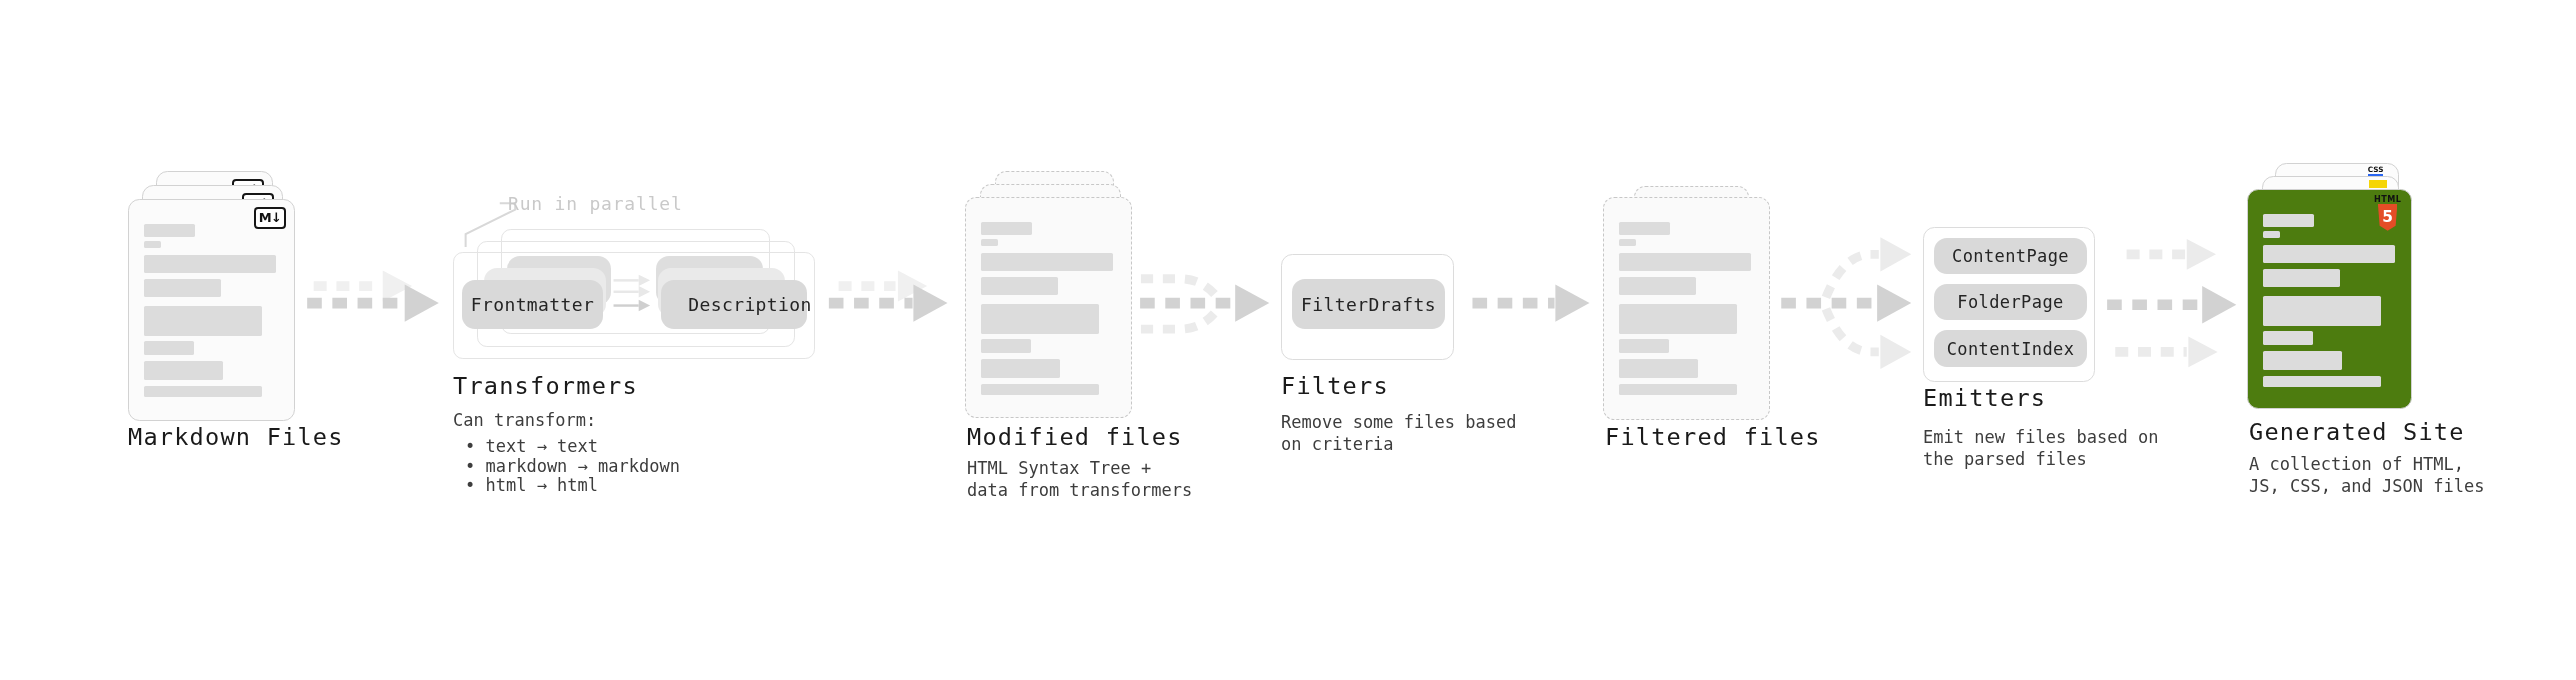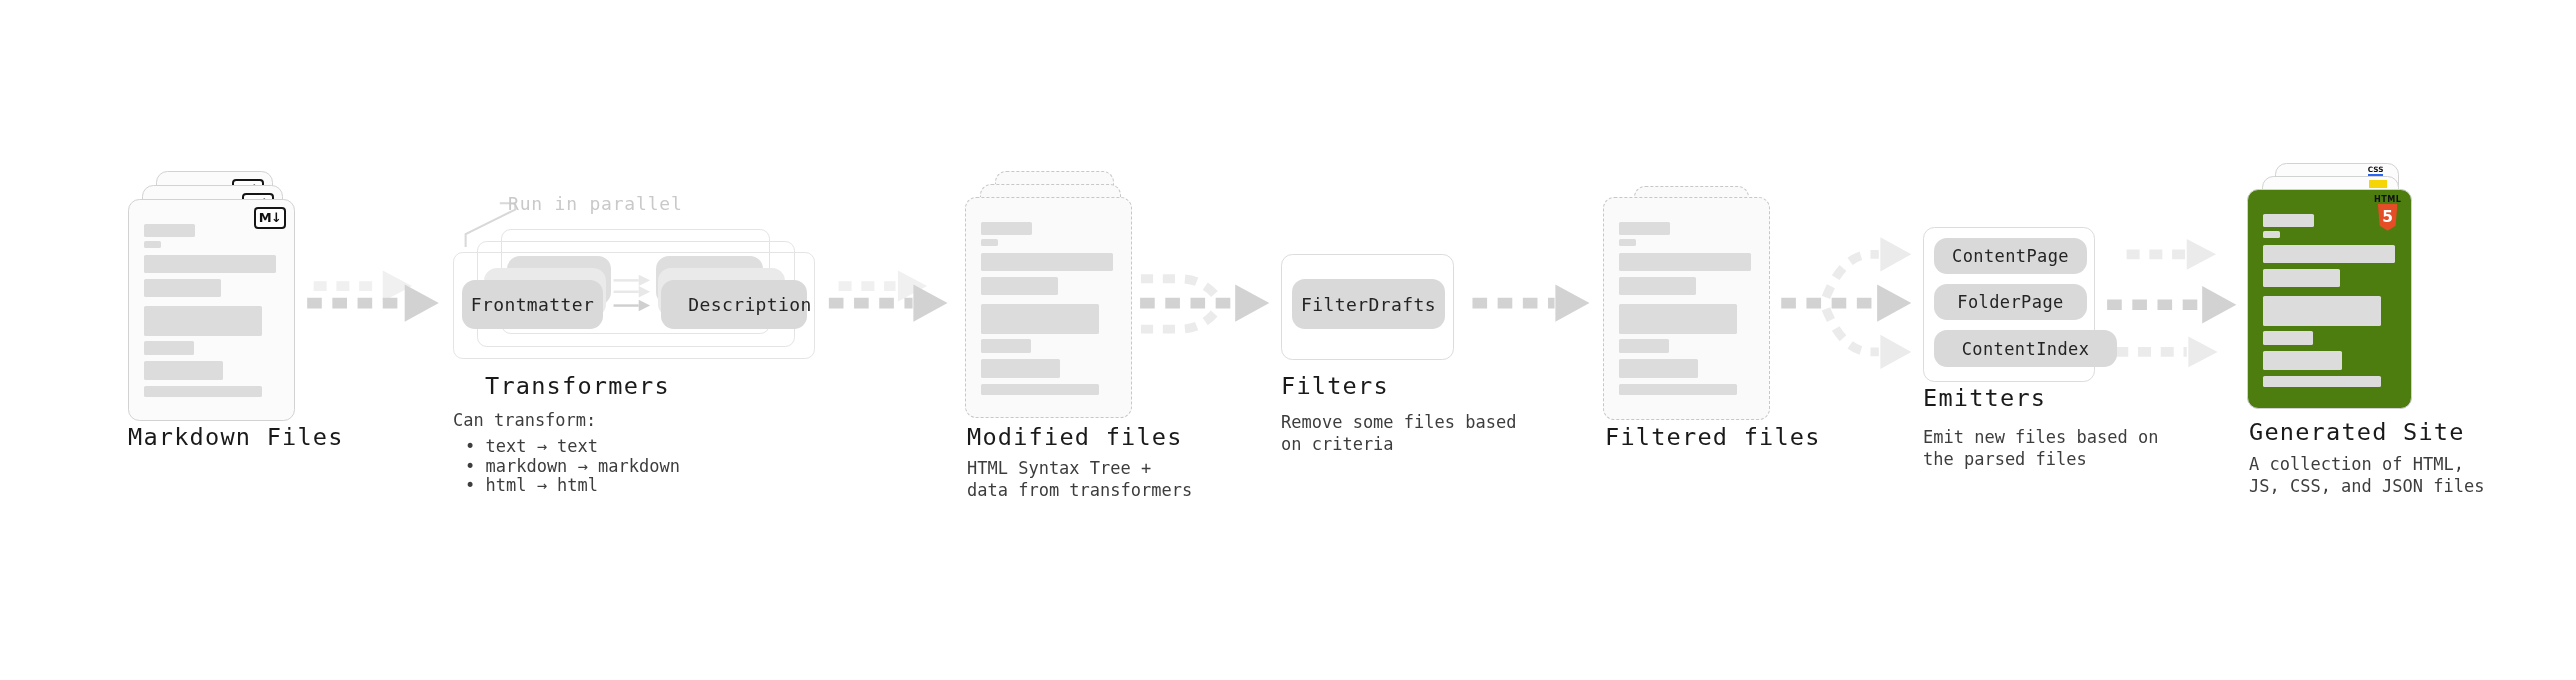--- a/index.html
+++ b/index.html
@@ -137,21 +137,21 @@
     <div class="ghost g-dark" style="left:656px;top:256px;width:107px;height:49px;"></div>
 
     <div class="frame" style="left:477px;top:241px;width:318px;height:106px;"></div>
     <div class="ghost g-light" style="left:484px;top:268px;width:122px;height:49px;"></div>
     <div class="ghost g-light" style="left:658px;top:268px;width:127px;height:49px;"></div>
 
     <div class="frame" style="left:453px;top:252px;width:362px;height:107px;"></div>
     <div class="btn" style="left:462px;top:280px;width:141px;height:49px;">Frontmatter</div>
     <div class="btn" style="left:661px;top:280px;width:146px;height:49px;padding-left:32px;">Description</div>
 
-    <div class="title" style="left:453px;top:372px;margin-left:32px;">Transformers</div>
+    <div class="title" style="left:453px;top:372px;">Transformers</div>
     <div class="desc" style="left:453px;top:409px;">Can transform:</div>
     <div class="bullets" style="left:465px;top:437px;">
       <div>• text → text</div>
       <div>• markdown → markdown</div>
       <div>• html → html</div>
     </div>
   </div>
 
   <div>
     <div class="doc-card dashed" style="left:995px;top:171px;width:119px;height:221px;"></div>
@@ -191,21 +191,21 @@
         <div class="skel" style="top: 161px; width: 79px; height: 18.7px;"></div>
         <div class="skel" style="top: 186px; width: 118px; height: 11.4px;"></div>
       </div>
     <div class="title" style="left:1605px;top:423px;">Filtered files</div>
   </div>
 
   <div>
     <div class="panel" style="left:1923px;top:227px;width:172px;height:155px;"></div>
     <div class="btn" style="left:1934px;top:238px;width:153px;height:36px;font-size:17px;">ContentPage</div>
     <div class="btn" style="left:1934px;top:284px;width:153px;height:36px;font-size:17px;">FolderPage</div>
-    <div class="btn" style="left:1934px;top:330px;width:183px;height:37px;font-size:17px;">ContentIndex</div>
+    <div class="btn" style="left:1934px;top:330px;width:153px;height:37px;font-size:17px;">ContentIndex</div>
     <div class="title" style="left:1923px;top:384px;">Emitters</div>
     <div class="desc" style="left:1923px;top:426px;">Emit new files based on
 the parsed files</div>
   </div>
 
   <div>
     <div class="doc-card" style="left:2275px;top:163px;width:124px;height:203px;background:#fcfcfc;">
       <div class="css-badge">
         <span class="css-text">CSS</span>
         <div class="css-bar"></div>

